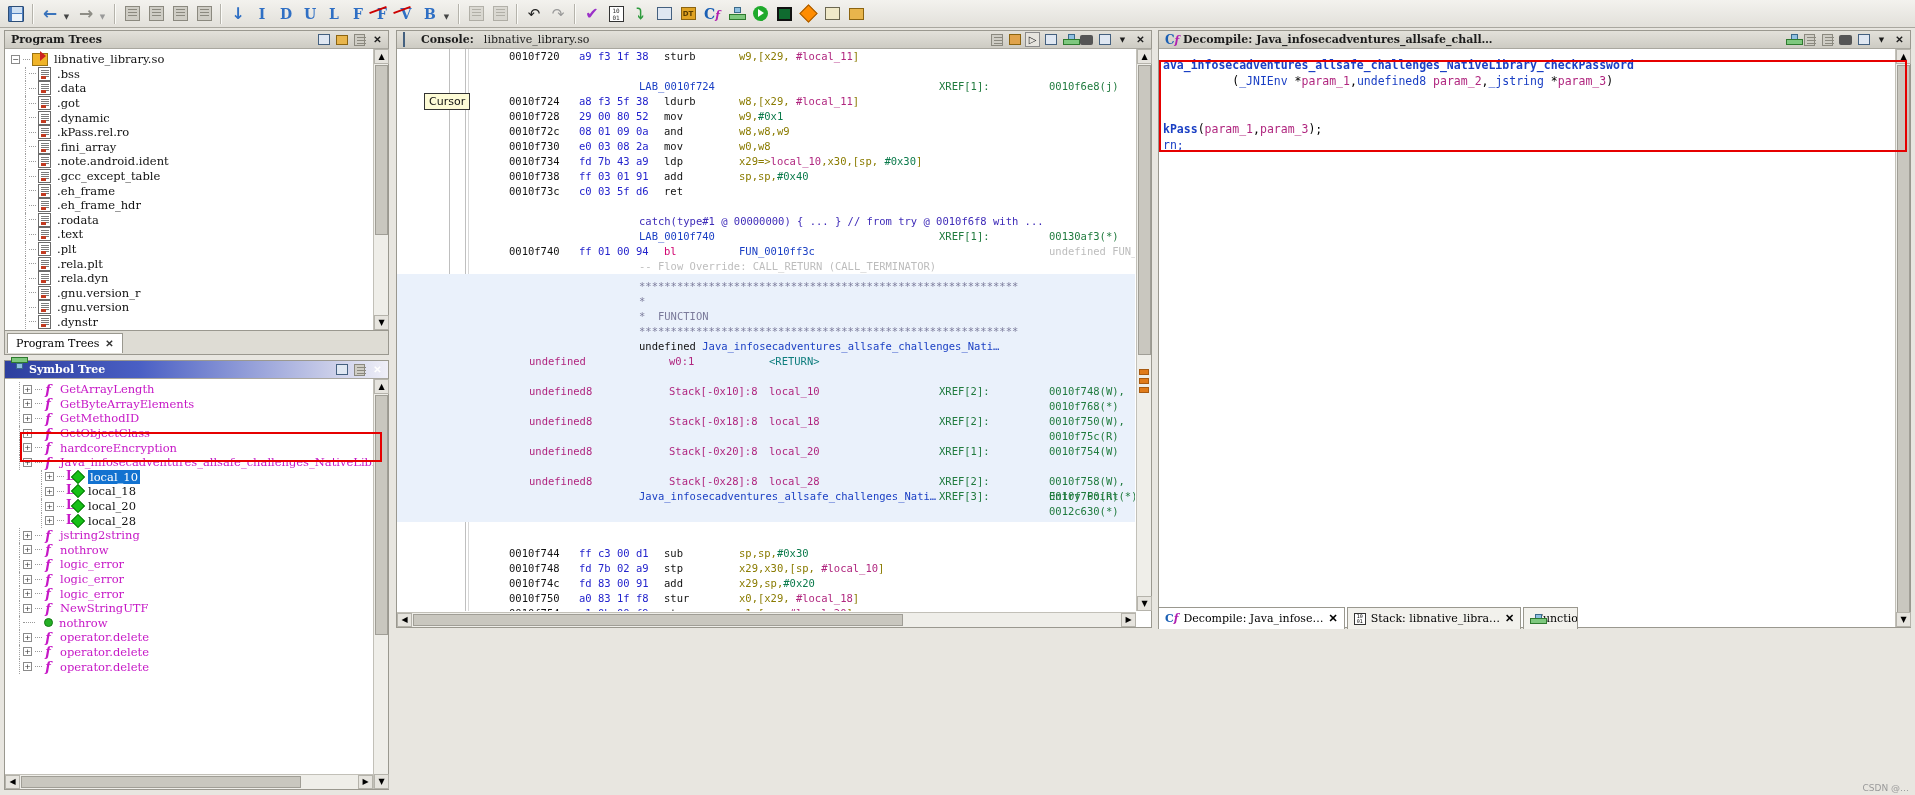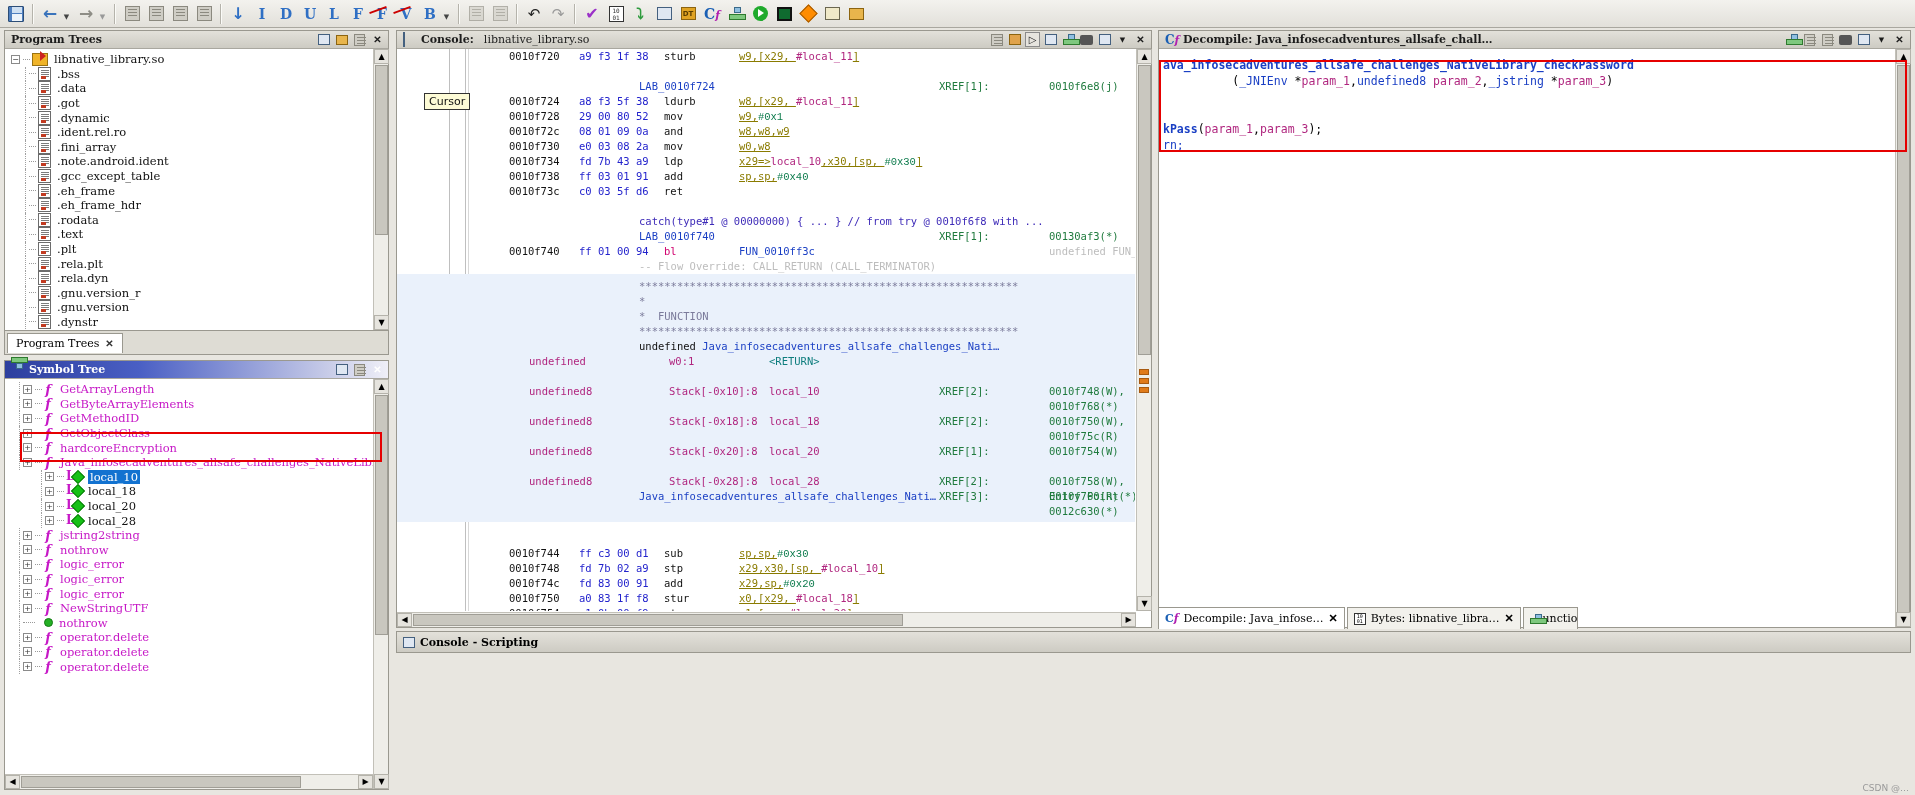--- a/index.html
+++ b/index.html
@@ -135,23 +135,23 @@
   .lst-gutter .bar { position:absolute; left:68px; top:0; bottom:0; width:1px; background:#bfbfbf;}
   .lst-gutter .bar2 { position:absolute; left:52px; top:0; bottom:228px; width:1px; background:#bfbfbf;}
   .cursor-tip {
     position:absolute; left:27px; top:44px; background:#fdfbd6; border:1px solid #333;
     font-family:"DejaVu Sans",sans-serif; font-size:11px; padding:1px 4px; color:#111;
   }
   .lst-line { position:absolute; left:0; height:14.85px; line-height:14.85px; white-space:pre;}
   .c-addr { color:#111; }
   .c-bytes{ color:#2222cc; }
   .c-mnem { color:#111; }
-  .c-op   { color:#8a7b00;text-decoration:underline; }
+  .c-op   { color:#8a7b00; }
   .c-local{ color:#b0267f; }
-  .c-num  { color:#0b7a4b;font-family:Liberation Mono, monospace; }
+  .c-num  { color:#0b7a4b; }
   .c-lab  { color:#1a3fc4; }
   .c-xref { color:#1f7a3d; }
   .c-cmt  { color:#3e2bb8; }
   .c-gray { color:#bdbdbd; }
   .c-star { color:#7b7b9b; }
   .c-fn   { color:#1a3fc4; }
   .c-type { color:#b0267f; }
   .c-ret  { color:#0e7d7d; }
   .c-pink { color:#d1006e; }
   .fnblock { position:absolute; left:72px; right:0; background:#eaf1fb; }
@@ -354,21 +354,21 @@
           <span class="vdots"></span>
           <span class="dotline"></span>
           <span class="doc-ico"></span>
           <span class="sym-name dark">.dynamic</span>
         </div>
         <div class="row">
           <span style="width:14px;display:inline-block;flex:none"></span>
           <span class="vdots"></span>
           <span class="dotline"></span>
           <span class="doc-ico"></span>
-          <span class="sym-name dark">.ident.rel.ro</span>
+          <span class="sym-name dark">.kPass.rel.ro</span>
         </div>
         <div class="row">
           <span style="width:14px;display:inline-block;flex:none"></span>
           <span class="vdots"></span>
           <span class="dotline"></span>
           <span class="doc-ico"></span>
           <span class="sym-name dark">.fini_array</span>
         </div>
         <div class="row">
           <span style="width:14px;display:inline-block;flex:none"></span>
@@ -746,28 +746,24 @@
   <div class="redbox" style="left:1159px; top:60px; width:748px; height:92px;"></div>
 
   <div class="bottom-tabs">
     <div class="btab active">
       <span class="ico-cf" style="font-size:11px">C<i>f</i></span>
       <span>Decompile: Java_infose…</span>
       <span class="x" style="font-weight:bold">✕</span>
     </div>
     <div class="btab">
       <span class="ico-bin" style="width:12px;height:12px;font-size:5px;line-height:5px">10<br>01</span>
-      <span>Bytes: libnative_libra…</span>
+      <span>Stack: libnative_libra…</span>
       <span class="x" style="font-weight:bold">✕</span>
     </div>
     <div class="btab" style="overflow:hidden;max-width:55px">
       <span class="ico-tree" style="width:11px;height:10px"></span>
       <span>Function</span>
     </div>
   </div>
 
-  <div class="console-bar">
-    <span class="ico-listbox" style="width:12px;height:11px"></span>
-    <span>Console - Scripting</span>
-  </div>
 
   <div class="csdn">CSDN @…</div>
 </div>
 
 </body></html>

